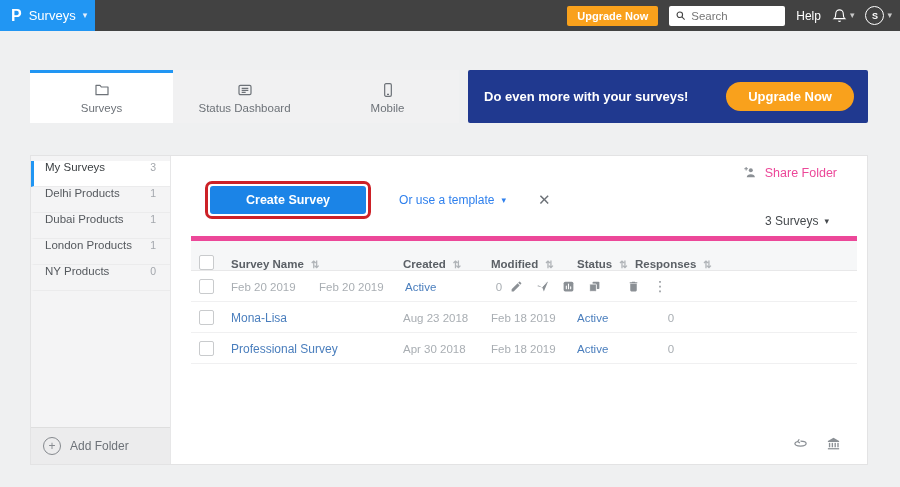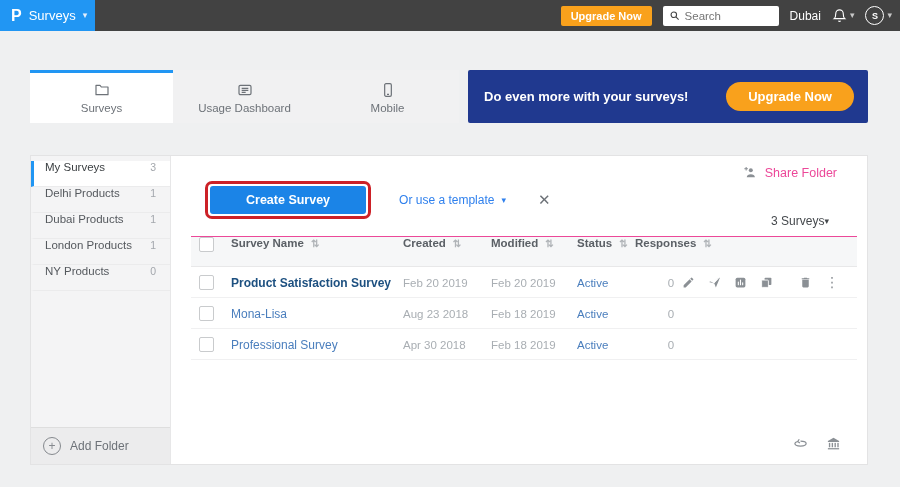--- a/index.html
+++ b/index.html
@@ -80,27 +80,27 @@
     color:#3c4043;padding:6px 2px;outline:none;font-family:inherit;background:transparent}
   .ring{margin-left:14px;border:3px solid #cc2127;border-radius:7px;padding:2px;display:inline-block}
   .create-btn{background:#1b84e7;color:#fff;font-weight:bold;font-size:12.5px;border:none;
     border-radius:3px;padding:7px 36px;cursor:pointer;display:block;font-family:inherit}
   .template-link{margin-left:28px;font-size:12px;color:#2f80ed;display:flex;align-items:center;
     gap:7px;cursor:pointer}
   .template-link .caret{color:#2f80ed}
   .close-x{margin-left:32px;font-size:15px;color:#6d7278;cursor:pointer}
 
   .count-row{position:absolute;top:58px;right:38px;font-size:12px;color:#45494d;display:flex;
-    gap:0;align-items:center;cursor:pointer}
+    gap:6px;align-items:center;cursor:pointer}
   .count-row .caret{color:#45494d}
 
   
   .table{position:absolute;left:20px;right:10px;top:80px}
-  .thead{display:flex;align-items:flex-start;height:29px;background:#f6f7f8;
-    border-top:1px solid #ec4899;border-bottom:1px solid #e8e8e9}
+  .thead{display:flex;align-items:flex-end;height:29px;background:#f6f7f8;
+    border-top:5px solid #ec4899;border-bottom:1px solid #e8e8e9}
   .trow{display:flex;align-items:center;height:30px;border-bottom:1px solid #f0f0f1}
   .col-check{width:40px;display:flex;padding-left:8px;box-sizing:border-box;flex:none}
   .col-name{flex:1;min-width:0}
   .col-created{width:88px;flex:none}
   .col-modified{width:86px;flex:none}
   .col-status{width:58px;flex:none}
   .col-resp{width:72px;flex:none;text-align:center}
   .col-actions{width:150px;flex:none;display:flex;align-items:center;gap:13px;
     justify-content:flex-end;padding-right:18px;box-sizing:border-box}
   .checkbox{width:13px;height:13px;border:1px solid #c9cbcd;border-radius:2px;background:#fff;cursor:pointer}
@@ -129,21 +129,21 @@
   </div>
   <div class="topbar-right">
     <button class="upgrade-sm">Upgrade Now</button>
     <div class="searchbox">
       <svg class="s-ic" viewBox="0 0 24 24" fill="none" stroke="currentColor" stroke-width="2.4">
           <circle cx="10.5" cy="10.5" r="6"></circle>
           <path d="M15 15l6 6"></path>
         </svg>
       <input placeholder="Search" style="">
     </div>
-    <span class="help">Dubai</span>
+    <span class="help">Help</span>
     <span class="iconbtn">
       <svg class="bell-ic" viewBox="0 0 24 24" fill="none" stroke="currentColor" stroke-width="1.8">
           <path d="M18 9a6 6 0 1 0-12 0c0 6-2.5 8-2.5 8h17S18 15 18 9"></path>
           <path d="M10.3 20.5a2 2 0 0 0 3.4 0"></path>
         </svg>
       <span class="caret">▾</span>
     </span>
     <span class="iconbtn">
       <span class="avatar">S</span>
       <span class="caret">▾</span>
@@ -156,21 +156,21 @@
     <svg class="t-ic" viewBox="0 0 24 24" fill="none" stroke="currentColor" stroke-width="1.8" stroke-linejoin="round">
         <path d="M3 19V5h6l2 2.5h10V19H3z"></path>
       </svg>
     <span class="tab-label">Surveys</span>
   </div>
   <div class="tab">
     <svg class="t-ic" viewBox="0 0 24 24" fill="none" stroke="currentColor" stroke-width="1.8">
         <rect x="3" y="5" width="18" height="14" rx="2"></rect>
         <path d="M7 9.5h10M7 12.5h10M7 15.5h6"></path>
       </svg>
-    <span class="tab-label">Usage Dashboard</span>
+    <span class="tab-label">Status Dashboard</span>
   </div>
   <div class="tab">
     <svg class="t-ic" viewBox="0 0 24 24" fill="none" stroke="currentColor" stroke-width="1.8">
         <rect x="7" y="2.5" width="10" height="19" rx="2"></rect>
         <path d="M10.5 18.5h3"></path>
       </svg>
     <span class="tab-label">Mobile</span>
   </div>
 </div>
 
@@ -264,21 +264,20 @@
           <span>Responses</span>
           <span class="sort">⇅</span>
         </div>
         <div class="col-actions"></div>
       </div>
 
       <div class="trow">
         <div class="col-check">
             <span class="checkbox"></span>
           </div>
-        <div class="col-name"><span class="name-primary">Product Satisfaction Survey</span></div>
         <div class="col-created"><span class="muted">Feb 20 2019</span></div>
         <div class="col-modified"><span class="muted">Feb 20 2019</span></div>
         <div class="col-status"><span class="status">Active</span></div>
         <div class="col-resp"><span class="muted">0</span></div>
         <div class="col-actions">
           <span class="act">
               <svg viewBox="0 0 24 24" fill="currentColor">
                 <path d="M3 17.25V21h3.75L17.81 9.94l-3.75-3.75L3 17.25zM20.71 7.04a1 1 0 0 0 0-1.41l-2.34-2.34a1 1 0 0 0-1.41 0l-1.83 1.83 3.75 3.75 1.83-1.83z"></path>
               </svg>
             </span>

